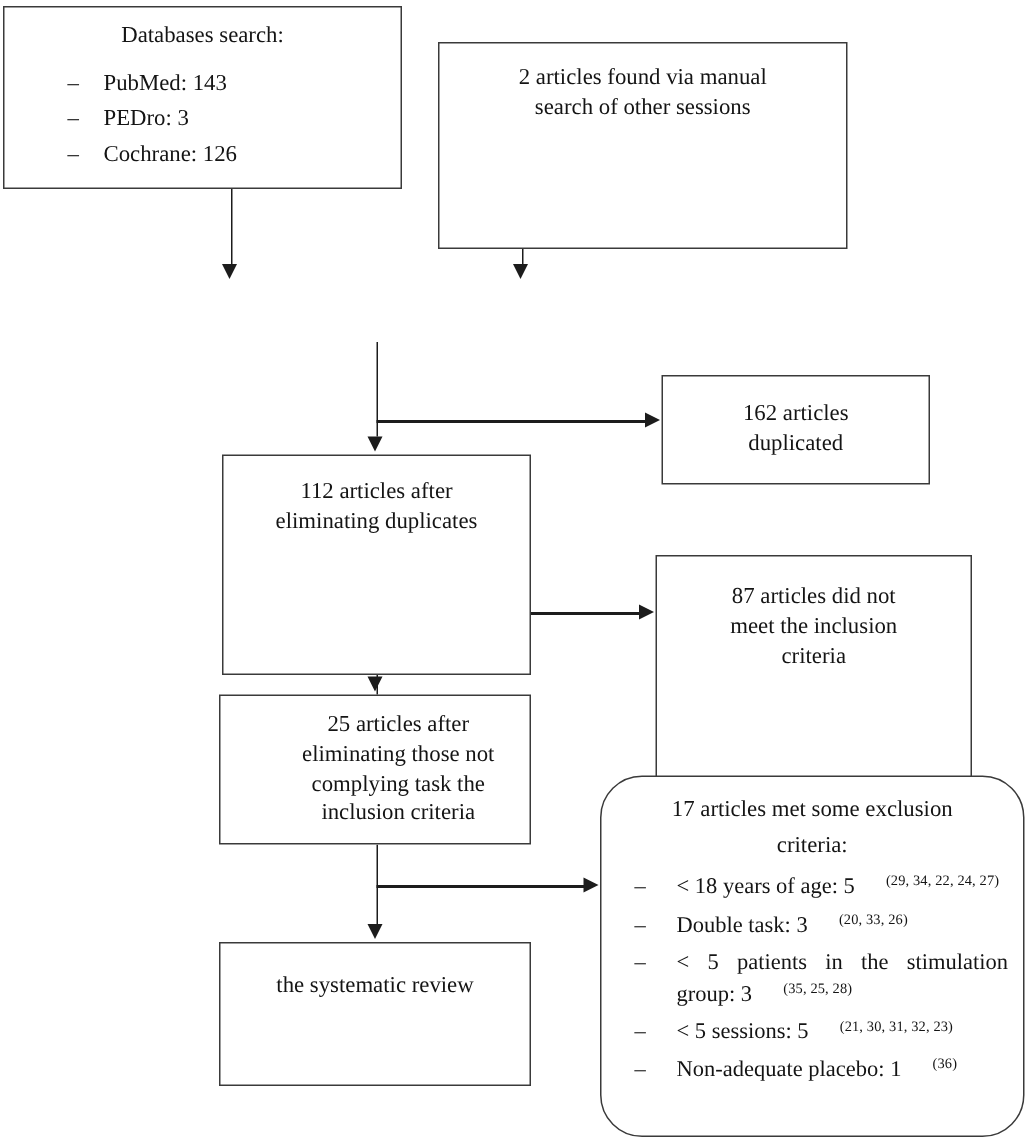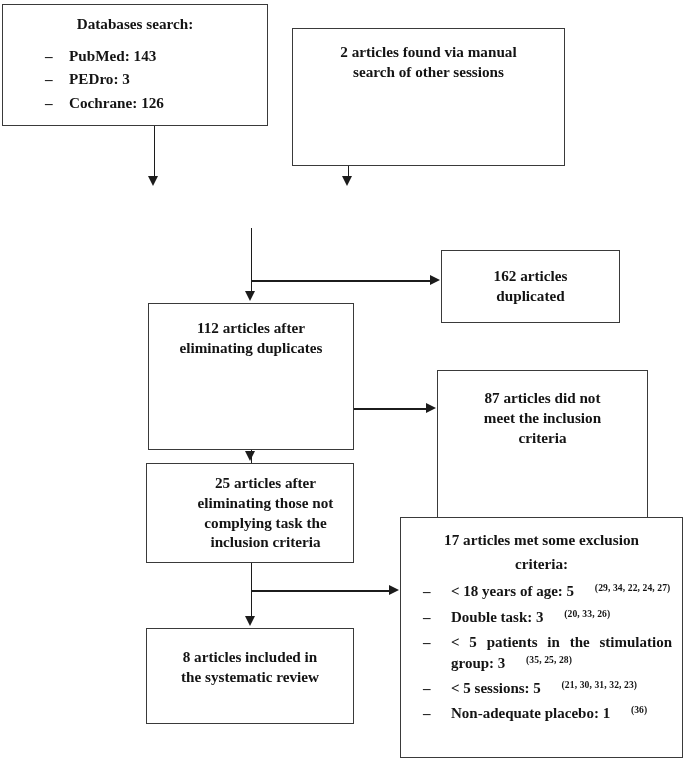--- a/index.html
+++ b/index.html
@@ -15,21 +15,20 @@
     font-family: "Liberation Serif", "DejaVu Serif", serif;
     color: #1a1a1a;
   }
 
   #canvas {
     position: absolute;
     left: 0;
     top: 0;
     width: 685px;
     height: 760px;
-    font-weight: bold;
   }
 
   
   .box {
     position: absolute;
     box-sizing: border-box;
     border: 1.4px solid #3a3a3a;
     background: #ffffff;
     padding: 7px 8px 6px 8px;
     line-height: 1.30;
@@ -40,21 +39,21 @@
 
   
   .b-databases  { left: 2px;   top: 4px;   width: 266px; height: 122px; padding-top: 9px; }
   .b-manual     { left: 292px; top: 28px;  width: 273px; height: 138px; padding-top: 13px; }
   .b-found274   { left: 97px;  top: 188px; width: 332px; height: 40px;  padding-top: 8px; }
   .b-dup162     { left: 441px; top: 250px; width: 179px; height: 73px;  padding-top: 15px; }
   .b-after112   { left: 148px; top: 303px; width: 206px; height: 147px; padding-top: 14px; }
   .b-notmeet87  { left: 437px; top: 370px; width: 211px; height: 198px; padding-top: 17px; }
   .b-after25    { left: 146px; top: 463px; width: 208px; height: 100px; padding-top: 9px; padding-left: 39px; }
   .b-included8  { left: 146px; top: 628px; width: 208px; height: 96px;  padding-top: 18px; }
-  .b-excl17     { left: 400px; top: 517px; width: 283px; height: 241px; padding: 12px 10px 24px 10px; }
+  .b-excl17     { left: 400px; top: 517px; width: 283px; height: 241px; padding: 12px 10px 24px 10px; border-radius: 28px; }
 
   
   .dblist {
     margin: 11px 0 0 0;
     padding: 0;
     list-style: none;
   }
   .dblist li {
     position: relative;
     padding-left: 58px;
@@ -193,21 +192,20 @@
   </div>
 
   <div class="box b-after25">
     <div class="center">25 articles after</div>
     <div class="center">eliminating those not</div>
     <div class="center">complying task the</div>
     <div class="center">inclusion criteria</div>
   </div>
 
   <div class="box b-included8">
-    <div class="center">8 articles included in</div>
     <div class="center">the systematic review</div>
   </div>
 
   <div class="box b-excl17">
     <div class="excl-title">17 articles met some exclusion</div>
     <div class="excl-title">criteria:</div>
     <ul class="excl-list">
       <li>
         <span class="dash">–</span>
         <span>&lt; 18 years of age: 5 </span><sup class="ref">(29, 34, 22, 24, 27)</sup>

